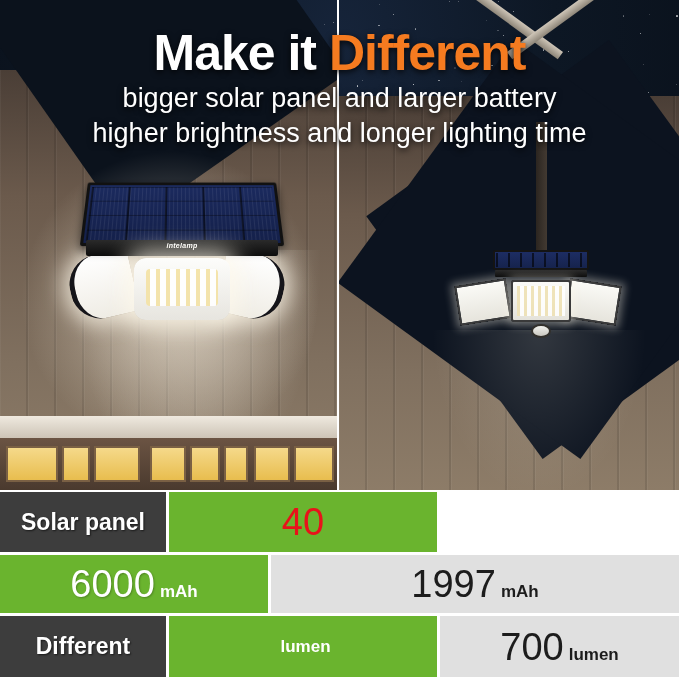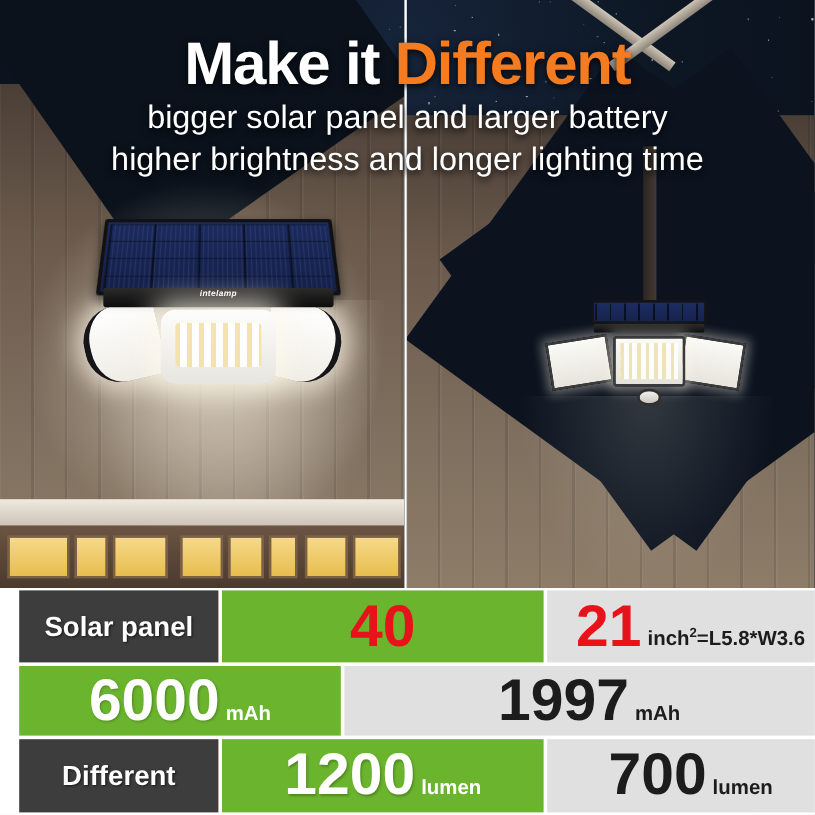--- a/index.html
+++ b/index.html
@@ -122,37 +122,37 @@
   .pB-wingr { left:116px; transform:rotate(9deg); }
   .pB-sensor { position:absolute; left:80px; top:74px; width:20px; height:14px;
         background:linear-gradient(180deg,#f2f2ee,#c9c7bf);
         border:2px solid #32302c; border-radius:50%; }
   .pB-mount { position:absolute; left:85px; top:-128px; width:11px; height:128px;
         background:linear-gradient(90deg,#2b2520,#433a32); }
   .pB-spot { position:absolute; left:-20px; top:80px; width:216px; height:170px;
         background:radial-gradient(ellipse at 50% 0%, rgba(255,250,235,.16) 0%, rgba(255,250,235,0) 70%); }
 
   
-  .table { position:absolute; left:16px; top:490px; width:612px; height:189px;
+  .table { position:absolute; left:0; top:490px; width:612px; height:189px;
            background:#fff; }
   .trow { position:absolute; left:0; width:679px; display:flex; }
   .trow-0 { top:2px;   height:60px; }
   .trow-1 { top:65px;  height:58px; }
   .trow-2 { top:126px; height:61px; }
 
   .cell-label { width:166px; margin-right:3px;
       background:#3d3d3d; color:#fff; display:flex; align-items:center;
       justify-content:center; font-size:23px; font-weight:bold;
       text-shadow:1px 1px 2px rgba(0,0,0,.6); }
   .cell-ours { width:268px; margin-right:3px; background:#6ab42e;
       display:flex; align-items:center; justify-content:center; }
   .cell-theirs { flex:1; background:#e0e0e0;
       display:flex; align-items:center; justify-content:center; }
 
-  .big-num { font-size:49px; font-weight:bold; line-height:1; }
+  .big-num { font-size:38px; font-weight:normal; line-height:1; }
   .big-num.red { color:#e8121a; }
   .big-num.white { color:#fff; text-shadow:1px 1px 2px rgba(0,0,0,.25); }
   .big-num.dark { color:#1c1c1c; }
   .unit { font-size:17px; font-weight:bold; margin-left:5px; }
   .unit.white { color:#fff; }
   .unit.dark  { color:#1c1c1c; }
   .unit sup { font-size:11px; vertical-align:super; }
   .val-wrap { display:flex; align-items:baseline; }
 </style>
 </head>
@@ -380,26 +380,20 @@
 
   <div class="table">
 
     <div class="trow trow-0">
       <div class="cell-label">Solar panel</div>
       <div class="cell-ours">
         <span class="val-wrap">
           <span class="big-num red">40</span>
         </span>
       </div>
-      <div class="cell-theirs">
-        <span class="val-wrap">
-          <span class="big-num red">21</span>
-          <span class="unit dark"><span>inch</span><sup>2</sup><span>=L5.8*W3.6</span></span>
-        </span>
-      </div>
     </div>
 
     <div class="trow trow-1">
       <div class="cell-ours">
         <span class="val-wrap">
           <span class="big-num white">6000</span>
           <span class="unit white">mAh</span>
         </span>
       </div>
       <div class="cell-theirs">
@@ -407,21 +401,20 @@
           <span class="big-num dark">1997</span>
           <span class="unit dark">mAh</span>
         </span>
       </div>
     </div>
 
     <div class="trow trow-2">
       <div class="cell-label">Different</div>
       <div class="cell-ours">
         <span class="val-wrap">
-          <span class="big-num white">1200</span>
           <span class="unit white">lumen</span>
         </span>
       </div>
       <div class="cell-theirs">
         <span class="val-wrap">
           <span class="big-num dark">700</span>
           <span class="unit dark">lumen</span>
         </span>
       </div>
     </div>

